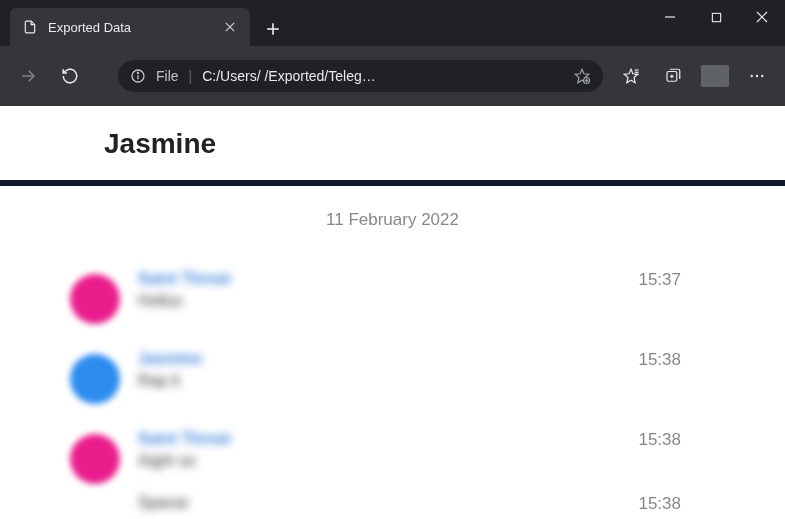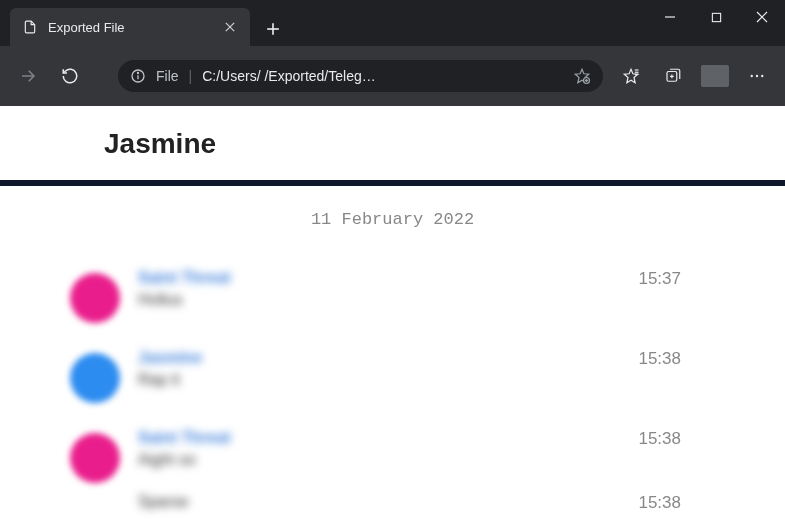--- a/index.html
+++ b/index.html
@@ -95,21 +95,20 @@
   .page-header h1 {
     font-size: 28px;
     font-weight: 700;
     color: #222;
   }
   .date-sep {
     text-align: center;
     color: #888;
     font-size: 17px;
     padding: 24px 0 14px;
-    font-family: Liberation Mono, monospace;
   }
   .messages {
     padding: 0 104px 0 70px;
   }
   .msg {
     display: flex;
     gap: 18px;
     margin-bottom: 18px;
     position: relative;
     margin-top: 26px;
@@ -170,21 +169,21 @@
   </div>
 
   <div class="tab-strip">
     <div class="tab">
       <span class="fav">
         <svg width="14" height="14" viewBox="0 0 24 24" fill="none" stroke="#e8eaed" stroke-width="2">
             <path d="M14 2H6a2 2 0 0 0-2 2v16a2 2 0 0 0 2 2h12a2 2 0 0 0 2-2V8z"></path>
             <polyline points="14 2 14 8 20 8"></polyline>
           </svg>
       </span>
-      <span class="title">Exported File</span>
+      <span class="title">Exported Data</span>
       <span class="close">
         <svg width="10" height="10" viewBox="0 0 12 12">
             <line x1="1" y1="1" x2="11" y2="11" stroke="currentColor" stroke-width="1.5"></line>
             <line x1="11" y1="1" x2="1" y2="11" stroke="currentColor" stroke-width="1.5"></line>
           </svg>
       </span>
     </div>
     <div class="newtab">
       <svg width="14" height="14" viewBox="0 0 12 12">
           <line x1="6" y1="1" x2="6" y2="11" stroke="currentColor" stroke-width="1.4"></line>

